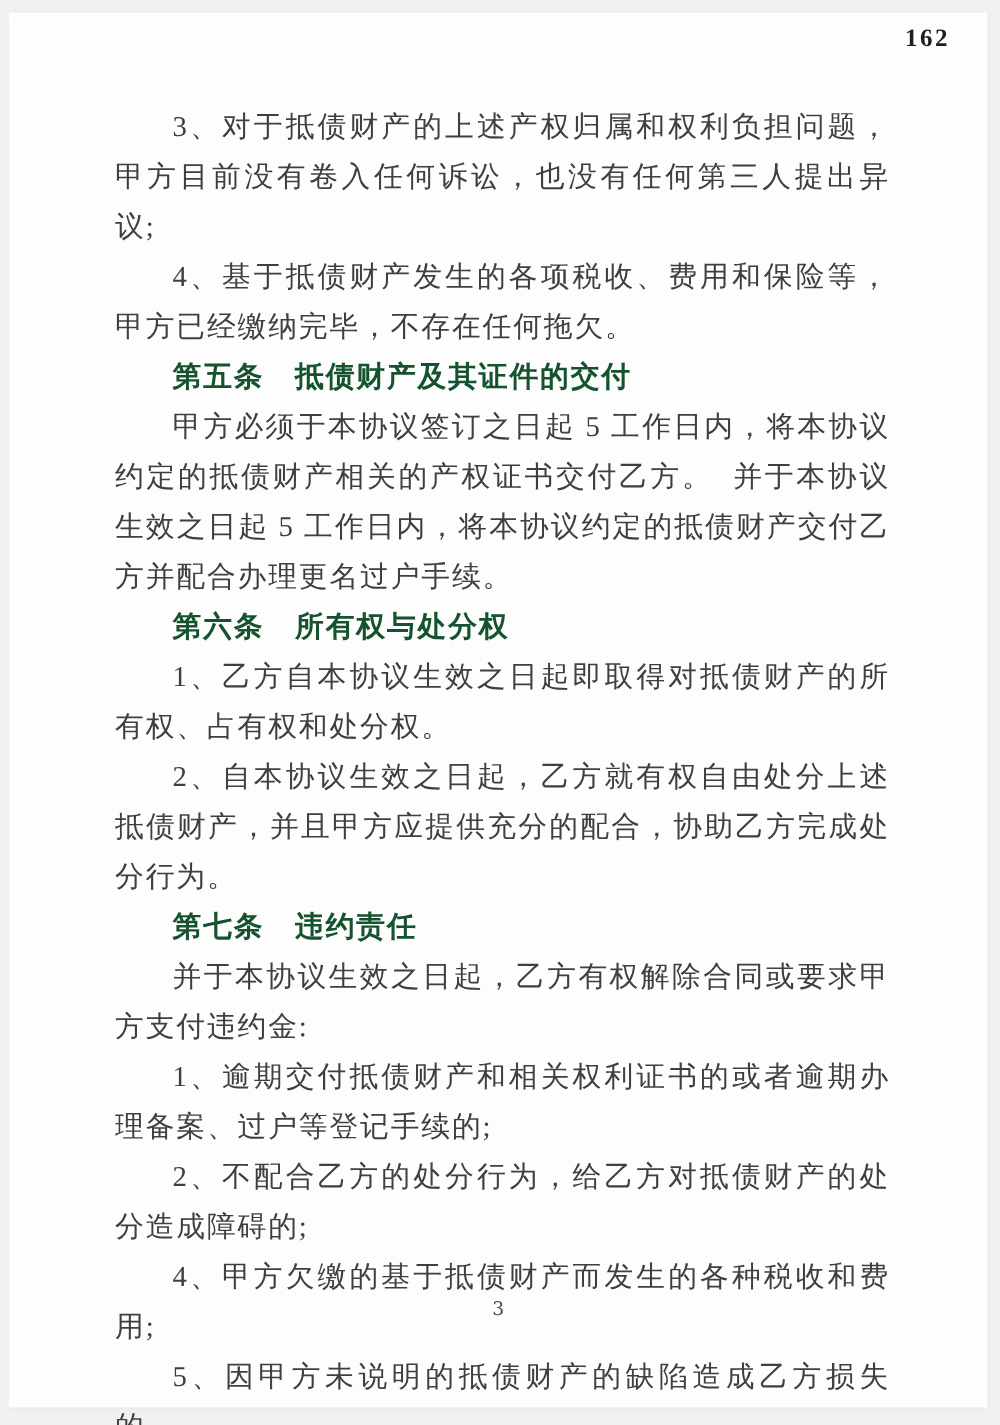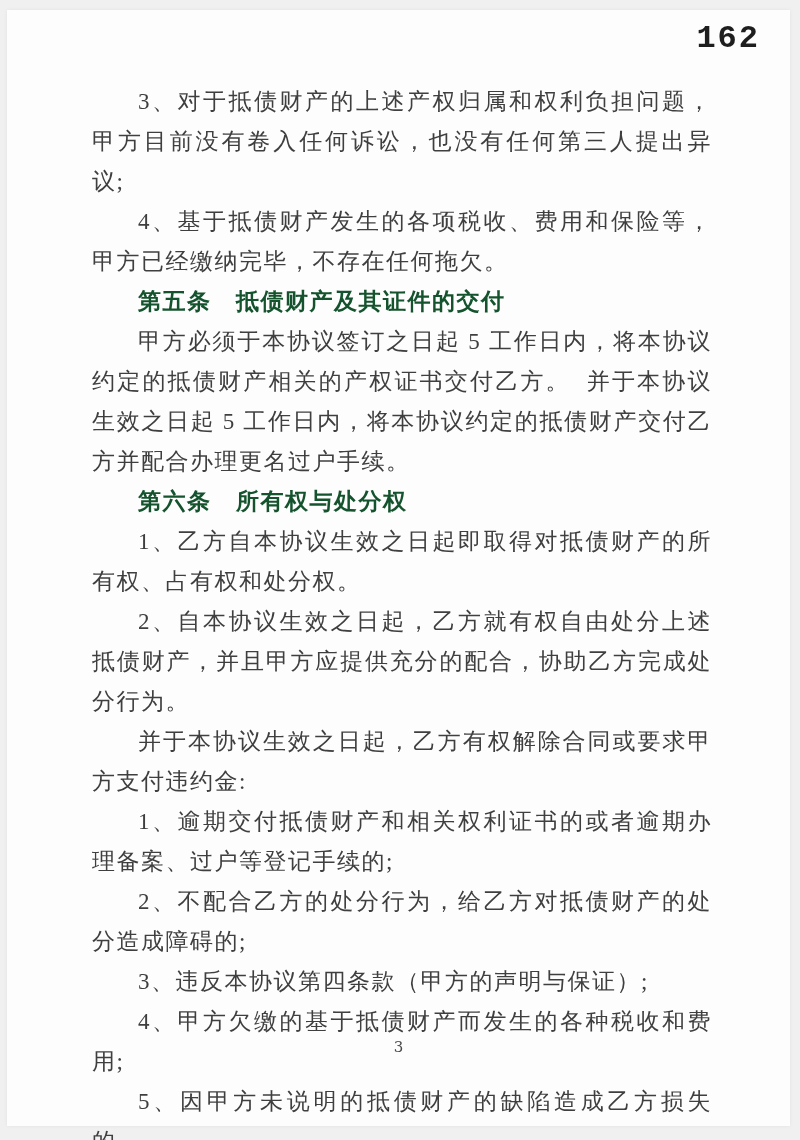--- a/index.html
+++ b/index.html
@@ -17,23 +17,23 @@
     top: 10px;
     width: 783px;
     height: 1116px;
     background: #fdfdfd;
     box-shadow: 0 0 4px rgba(0,0,0,0.06);
   }
   .page-stamp {
     position: absolute;
     top: 10px;
     right: 30px;
-    font-family: Liberation Mono, monospace;
+    font-family: Liberation Serif, serif;
     font-weight: bold;
-    font-size: 32px;
+    font-size: 20px;
     letter-spacing: 2px;
     color: #1e1e1e;
   }
   .doc-body {
     position: absolute;
     left: 85px;
     top: 72px;
     width: 620px;
     font-size: 23px;
     line-height: 40px;
@@ -70,23 +70,23 @@
   <div class="page-stamp">162</div>
 
   <div class="doc-body">
     <p>3、对于抵债财产的上述产权归属和权利负担问题，甲方目前没有卷入任何诉讼，也没有任何第三人提出异议;</p>
     <p>4、基于抵债财产发生的各项税收、费用和保险等，甲方已经缴纳完毕，不存在任何拖欠。</p>
     <p class="heading">第五条　抵债财产及其证件的交付</p>
     <p>甲方必须于本协议签订之日起 5 工作日内，将本协议约定的抵债财产相关的产权证书交付乙方。  并于本协议生效之日起 5 工作日内，将本协议约定的抵债财产交付乙方并配合办理更名过户手续。</p>
     <p class="heading">第六条　所有权与处分权</p>
     <p>1、乙方自本协议生效之日起即取得对抵债财产的所有权、占有权和处分权。</p>
     <p>2、自本协议生效之日起，乙方就有权自由处分上述抵债财产，并且甲方应提供充分的配合，协助乙方完成处分行为。</p>
+    <p class="heading">第七条　违约责任</p>
     <p>并于本协议生效之日起，乙方有权解除合同或要求甲方支付违约金:</p>
     <p>1、逾期交付抵债财产和相关权利证书的或者逾期办理备案、过户等登记手续的;</p>
     <p>2、不配合乙方的处分行为，给乙方对抵债财产的处分造成障碍的;</p>
-    <p>3、违反本协议第四条款（甲方的声明与保证）;</p>
     <p>4、甲方欠缴的基于抵债财产而发生的各种税收和费用;</p>
     <p>5、因甲方未说明的抵债财产的缺陷造成乙方损失的。</p>
   </div>
 
   <div class="page-footer">3</div>
 
 </div>
 
 </body></html>

